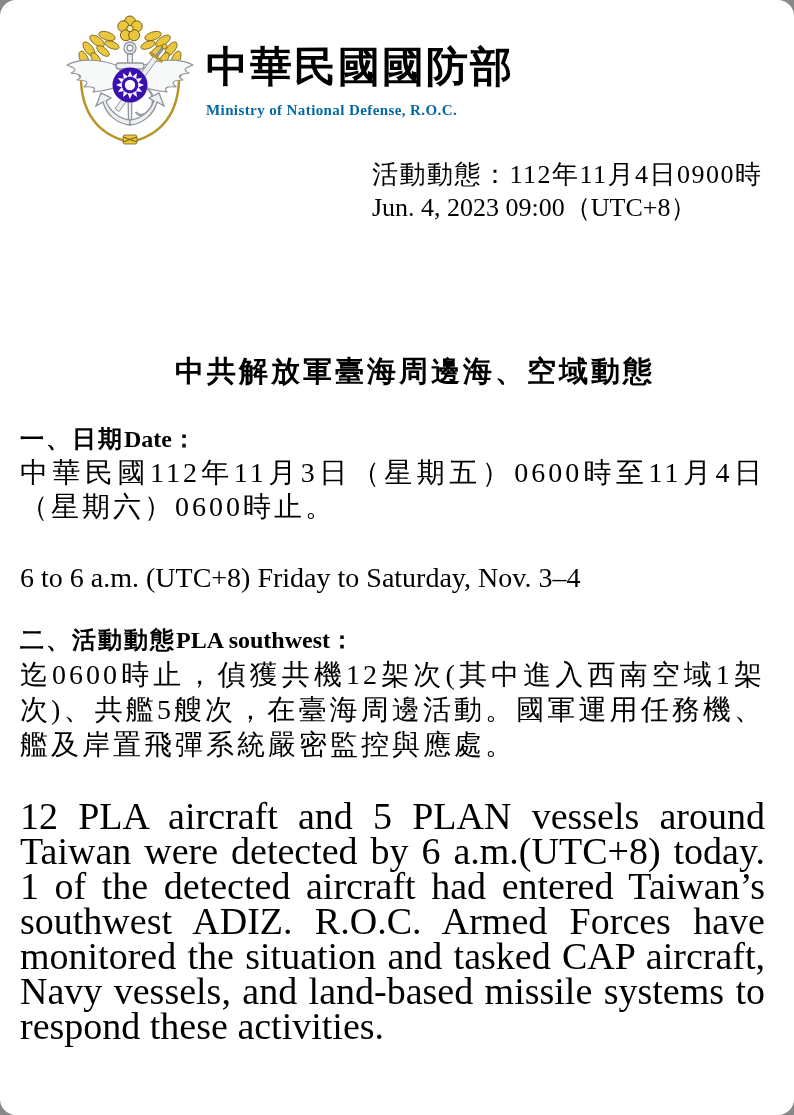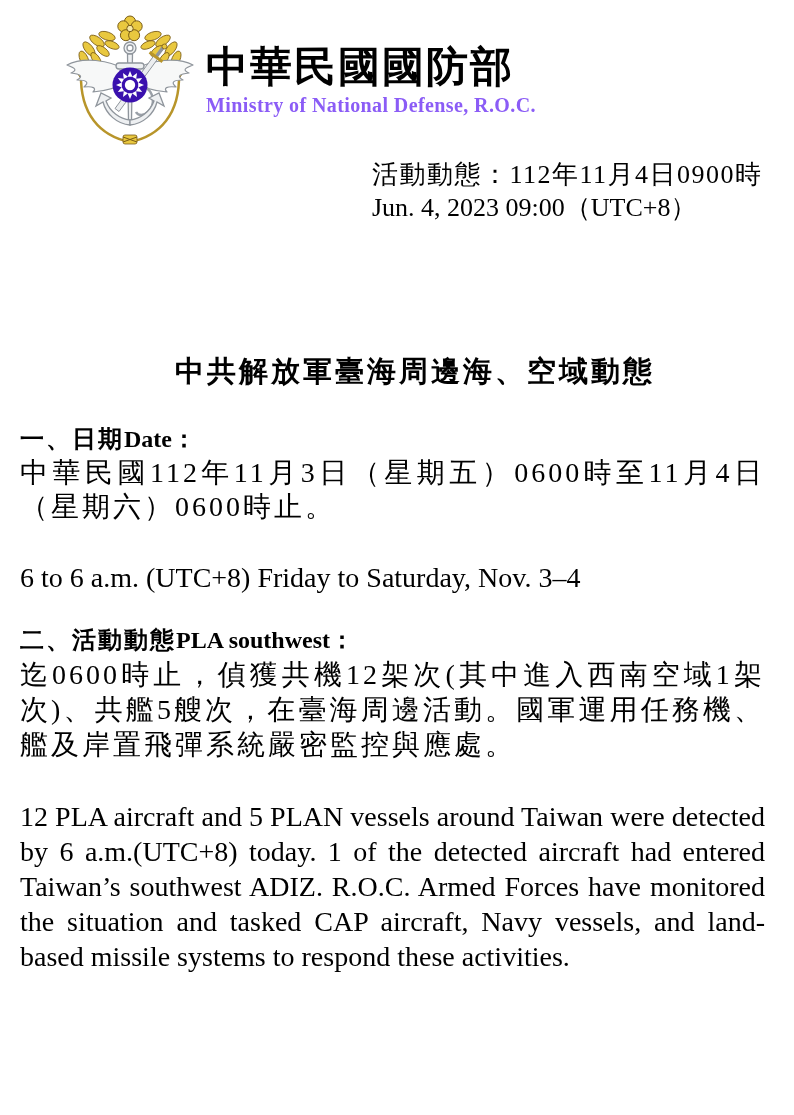--- a/index.html
+++ b/index.html
@@ -5,32 +5,33 @@
   html,body { margin:0; padding:0; background:#888; }
   .page {
     position: relative;
     width: 794px;
     height: 1115px;
     margin: 0 auto;
     background: #ffffff;
     font-family: "Liberation Serif", "DejaVu Serif", serif;
     color: #000000;
     overflow: hidden;
+    border-radius: 16px;
   }
   
   .header { display: flex; padding: 14px 0 0 60px; }
   .emblem { width: 140px; height: 136px; flex: 0 0 auto; }
   .header-text { margin-left: 6px; padding-top: 28px; }
   .org-zh {
     font-size: 42px; line-height: 50px; letter-spacing: 2px;
     font-weight: 600; white-space: nowrap;
   }
   .org-en {
-    margin-top: 2px; font-size: 20px; font-weight: bold;
-    color: #8b5cf6; letter-spacing: 0.4px; white-space: nowrap;
+    margin-top: 10px; font-size: 15px; font-weight: bold;
+    color: #0369a1; letter-spacing: 0.4px; white-space: nowrap;
     font-family: "Liberation Serif", "DejaVu Serif", serif;
   }
   
   .release { margin: 8px 0 0 372px; font-size: 26px; line-height: 33px; }
   .release .zh { letter-spacing: 1.5px; }
   
   .main-title { margin-top: 128px; text-align: center; }
   .title-zh { font-size: 29px; font-weight: bold; letter-spacing: 3px; line-height: 38px; padding-left: 36px; }
   .title-en { font-size: 32px; font-weight: bold; line-height: 36px; }
   .title-en .squeeze {
@@ -38,21 +39,21 @@
     white-space: nowrap; word-spacing: -4px;
   }
   
   .content { margin-left: 20px; width: 745px; }
   .sec-heading { margin-top: 32px; font-size: 24px; font-weight: bold; line-height: 34px; }
   .sec-heading .zh { letter-spacing: 2px; }
   .sec-heading.second { margin-top: 29px; }
   .body-zh { font-size: 28px; letter-spacing: 3px; line-height: 34px; text-align: justify; }
   .body-zh.act { line-height: 35px; }
   .body-en { margin-top: 37px; font-size: 28px; line-height: 33px; }
-  .para-en { margin-top: 37px; font-size: 28px; line-height: 35px; text-align: justify; text-justify: inter-word; }
+  .para-en { margin-top: 37px; font-size: 38px; line-height: 35px; text-align: justify; text-justify: inter-word; }
 </style>
 </head>
 <body>
 
 <div class="page">
 
   <div class="header">
     <div class="emblem">
       <svg viewBox="0 0 140 136" width="140" height="136" aria-hidden="true">
 

